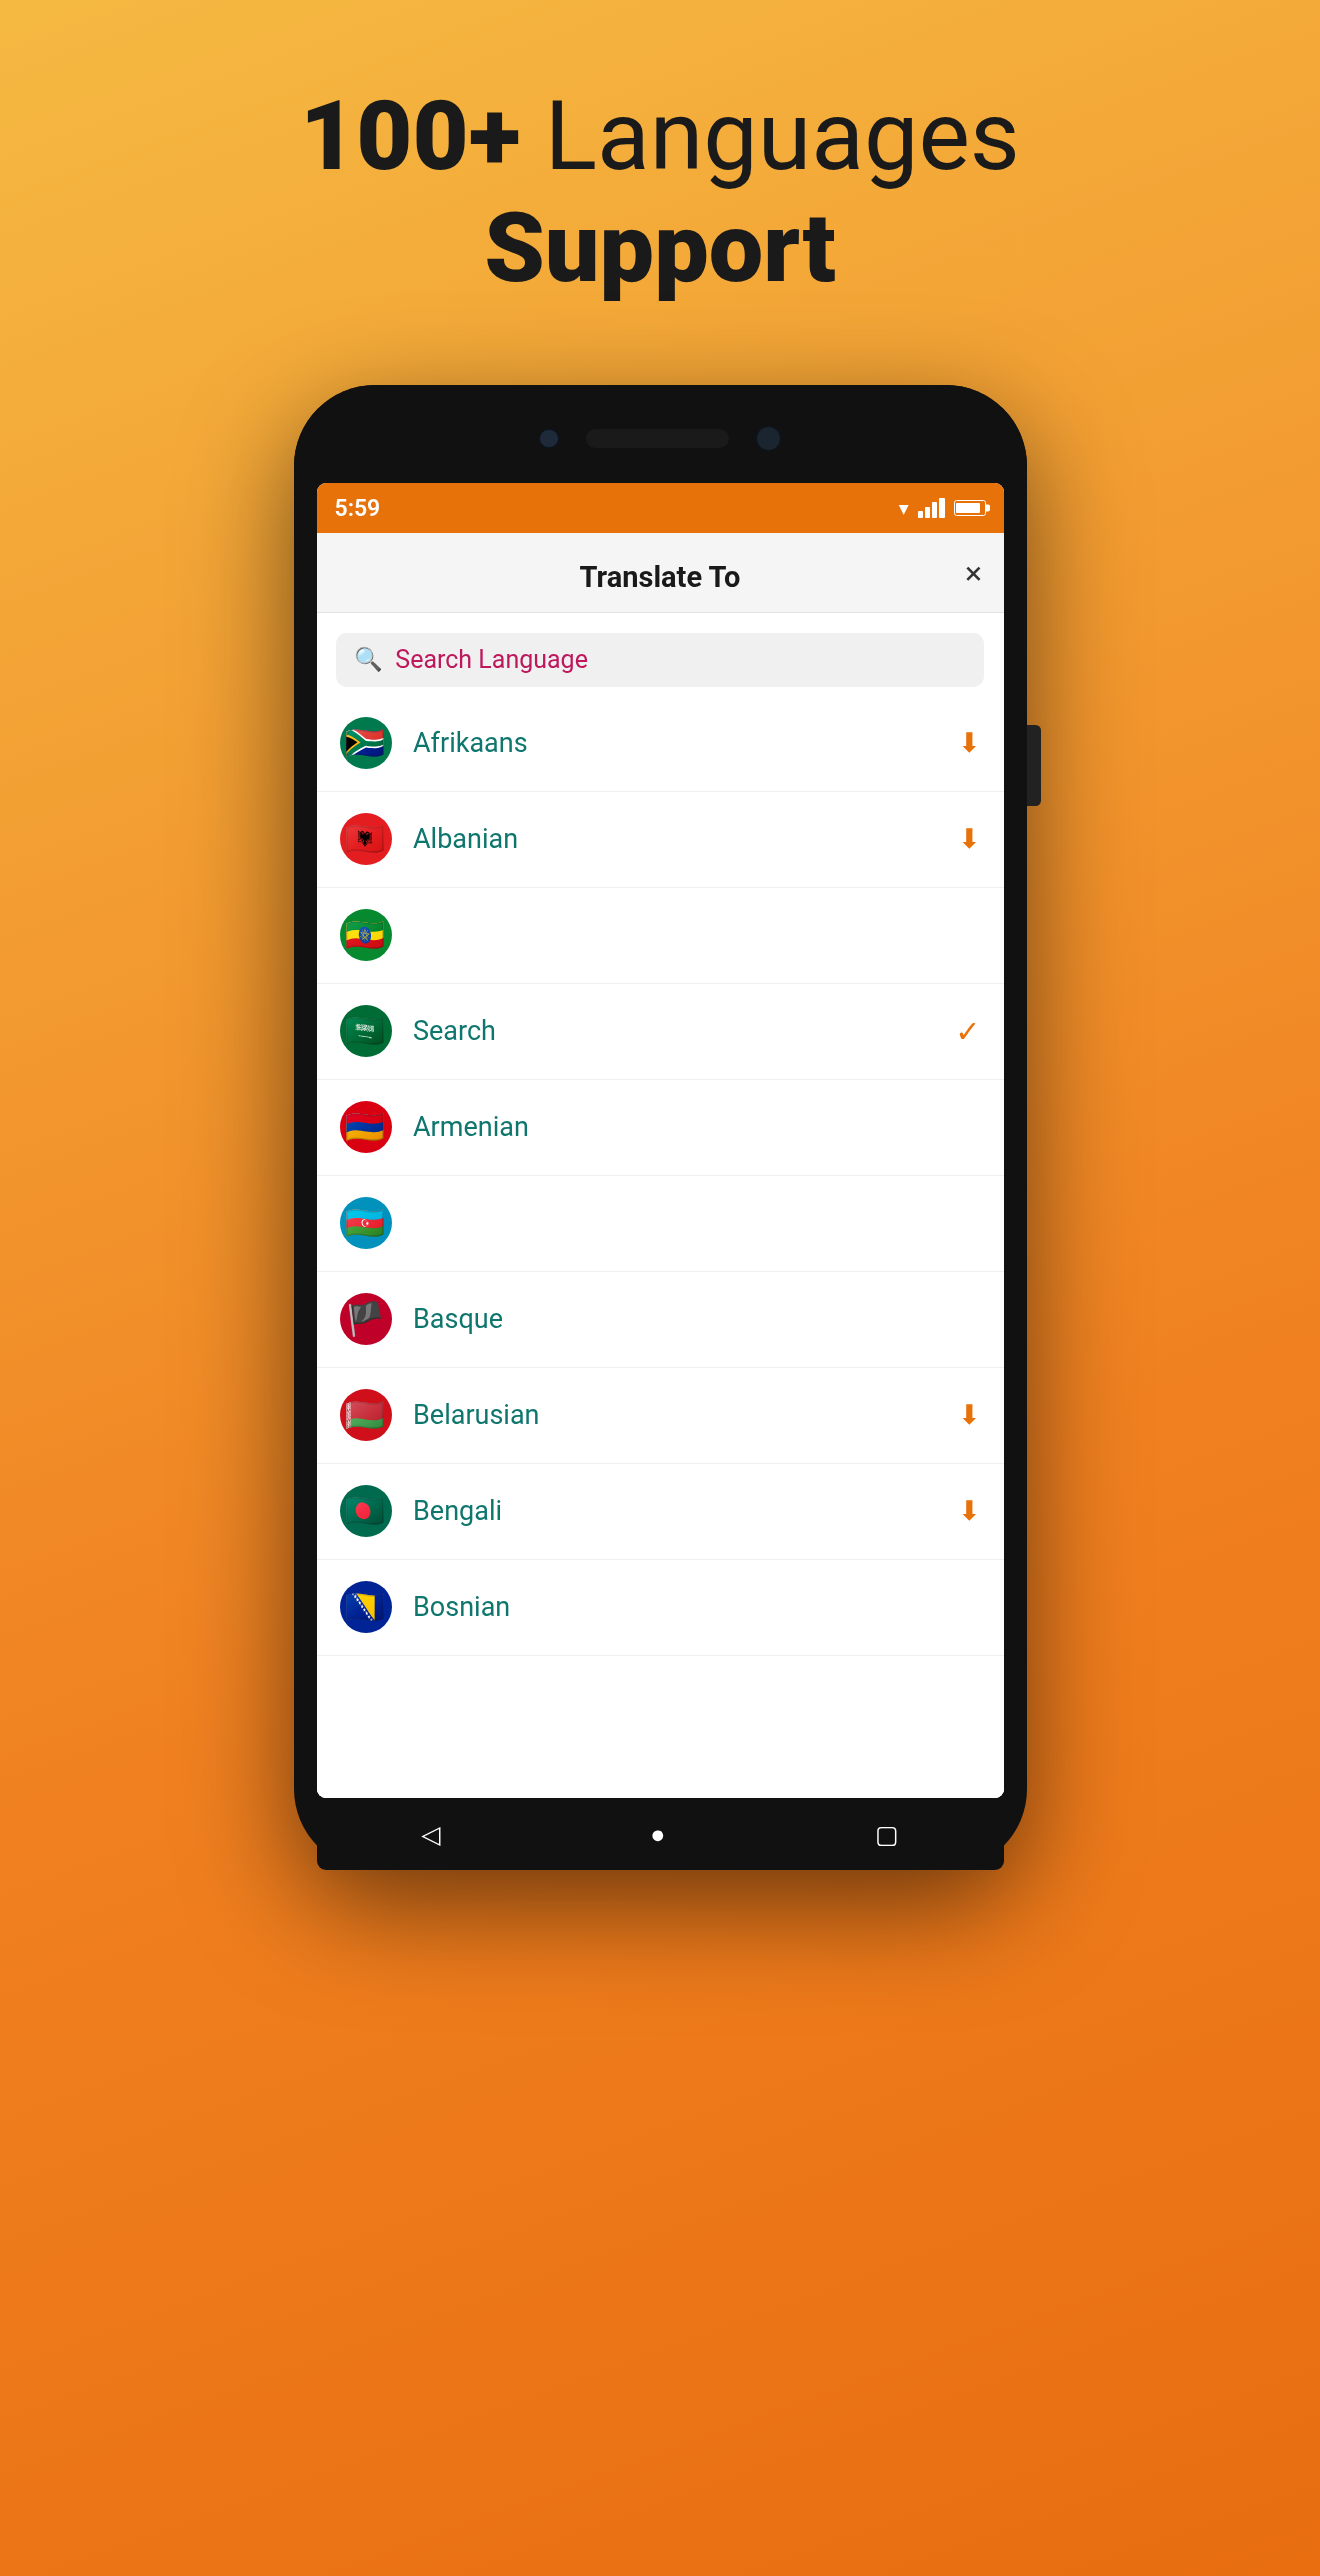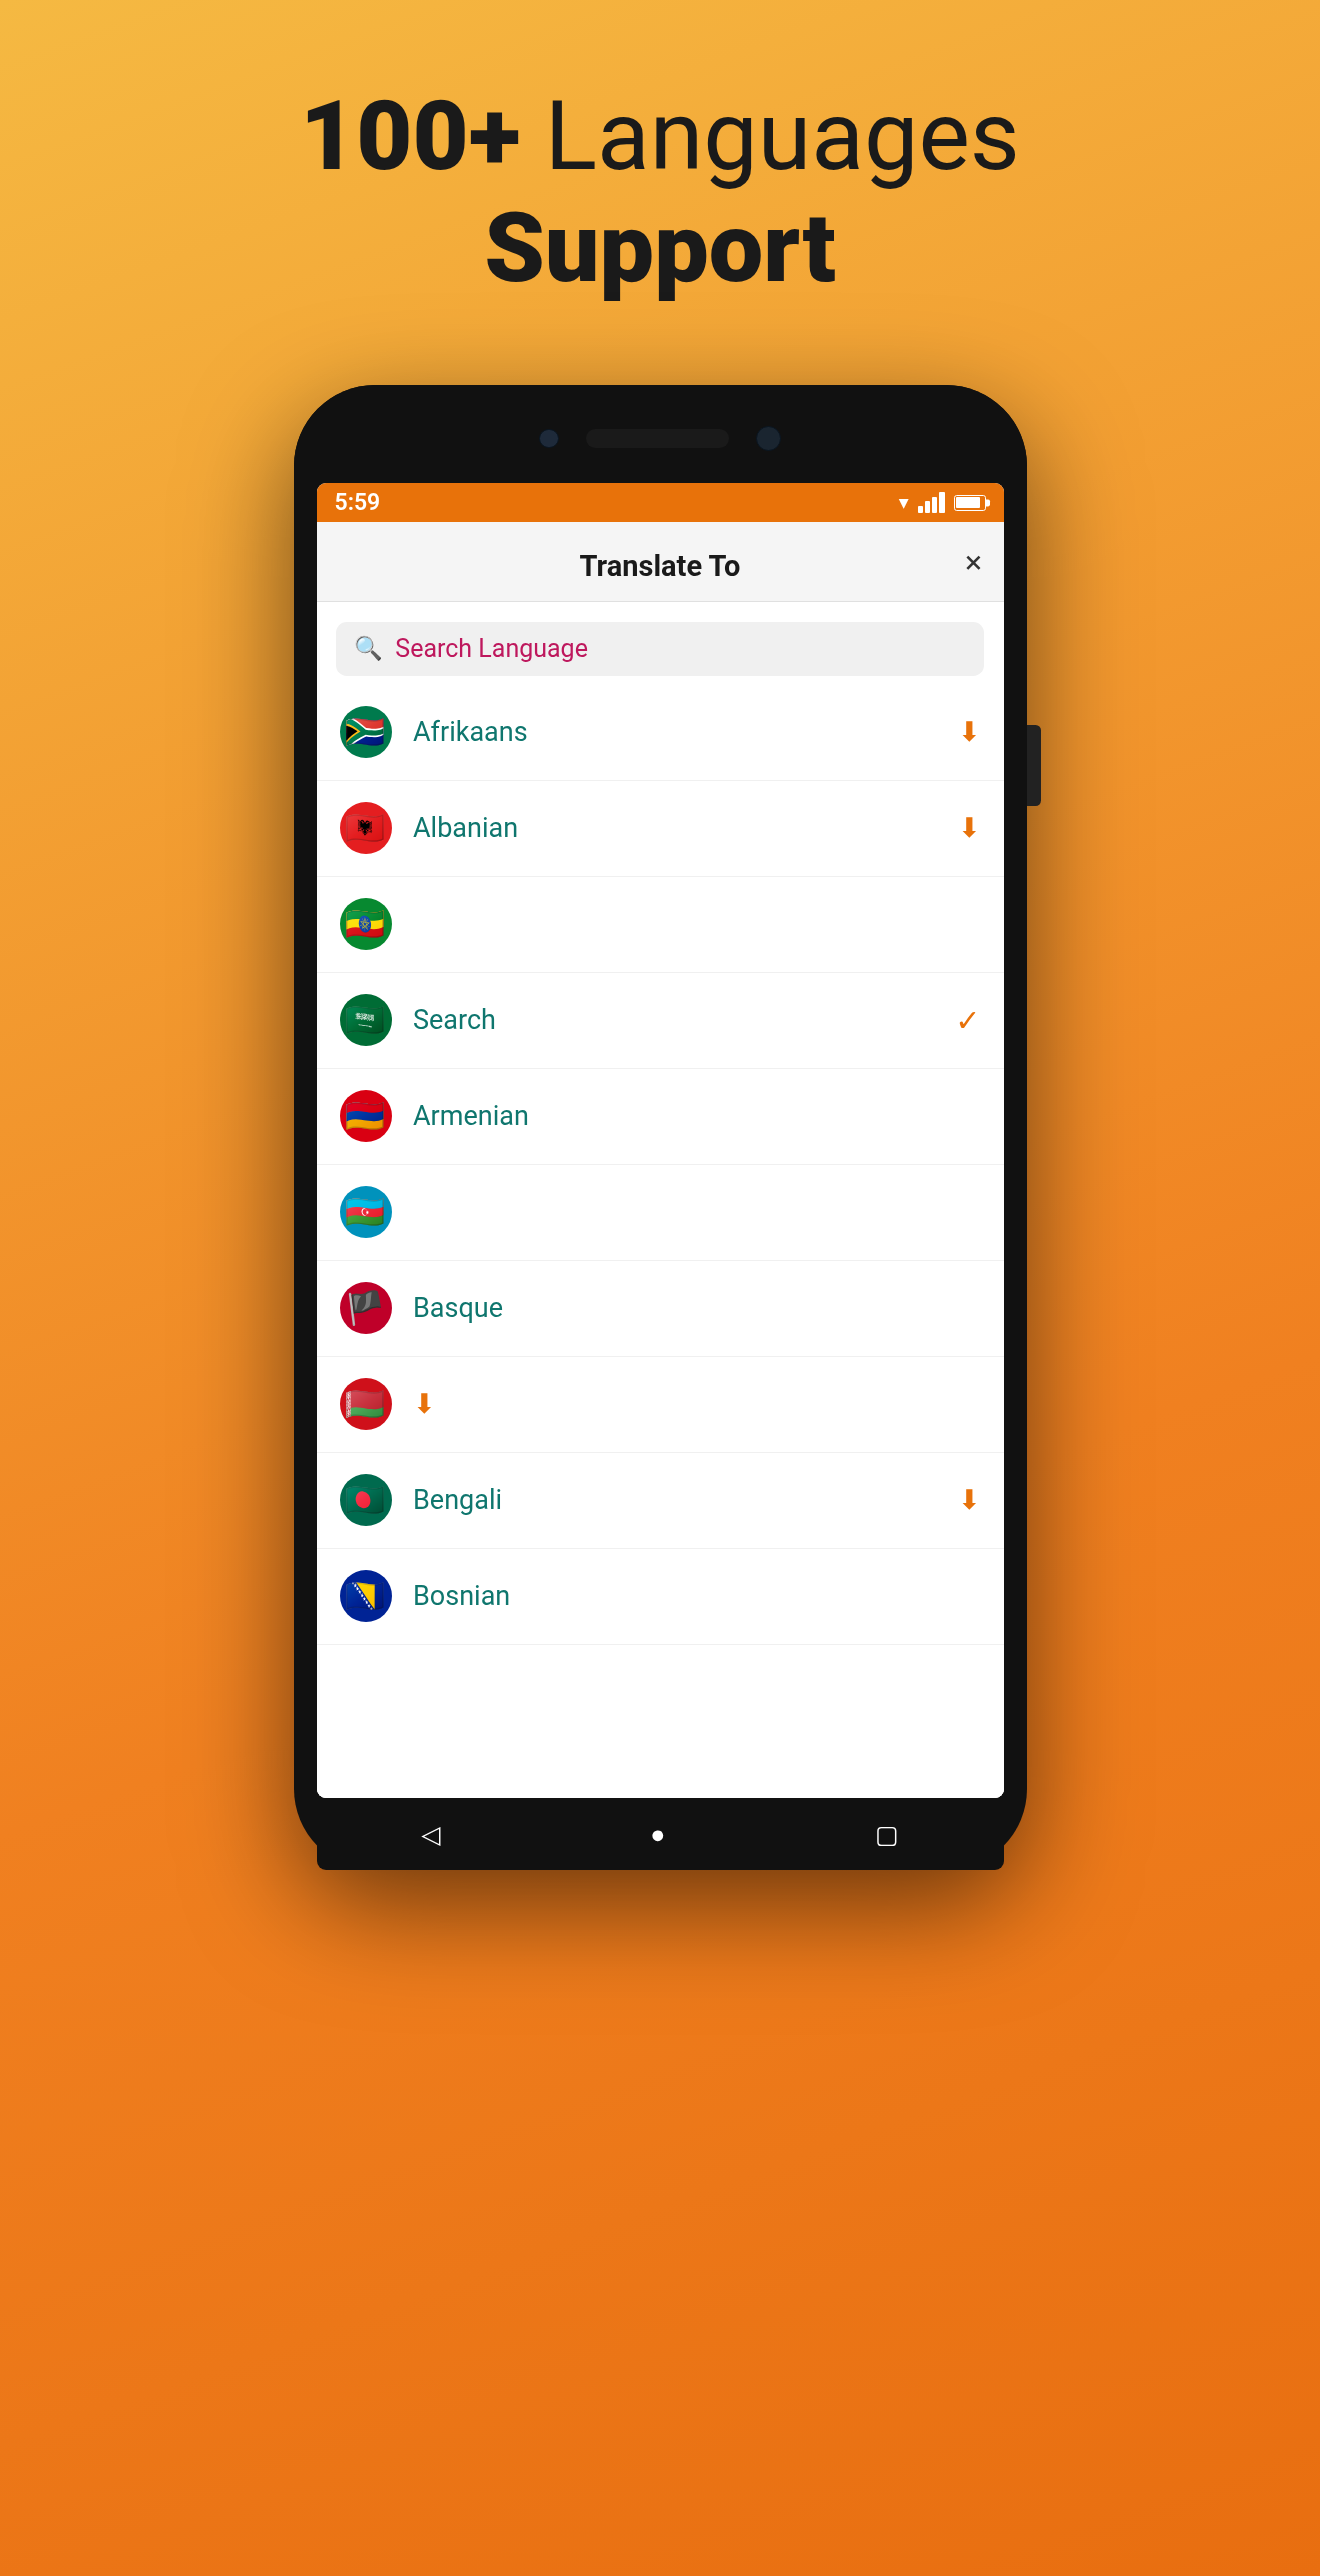--- a/index.html
+++ b/index.html
@@ -110,21 +110,21 @@
       background: #f0f0f0;
       border-radius: 9px;
       overflow: hidden;
       display: flex;
       flex-direction: column;
     }
 
     
     .status-bar {
       background: #e8720a;
-      height: 39px;
+      height: 50px;
       display: flex;
       align-items: center;
       justify-content: space-between;
       padding: 0 18px;
       flex-shrink: 0;
     }
 
     .status-time {
       color: white;
       font-size: 23px;
@@ -399,20 +399,21 @@
       <div class="flag flag-az">🇦🇿</div>
 
     </div>
             <div class="lang-item">
       <div class="flag flag-eu">🏴</div>
       <span class="lang-name">Basque</span>
 
     </div>
             <div class="lang-item">
       <div class="flag flag-by">🇧🇾</div>
+      <span class="lang-name">Belarusian</span>
       <span class="lang-action">⬇</span>
     </div>
             <div class="lang-item">
       <div class="flag flag-bd">🇧🇩</div>
       <span class="lang-name">Bengali</span>
       <span class="lang-action">⬇</span>
     </div>
             <div class="lang-item">
       <div class="flag flag-ba">🇧🇦</div>
       <span class="lang-name">Bosnian</span>

